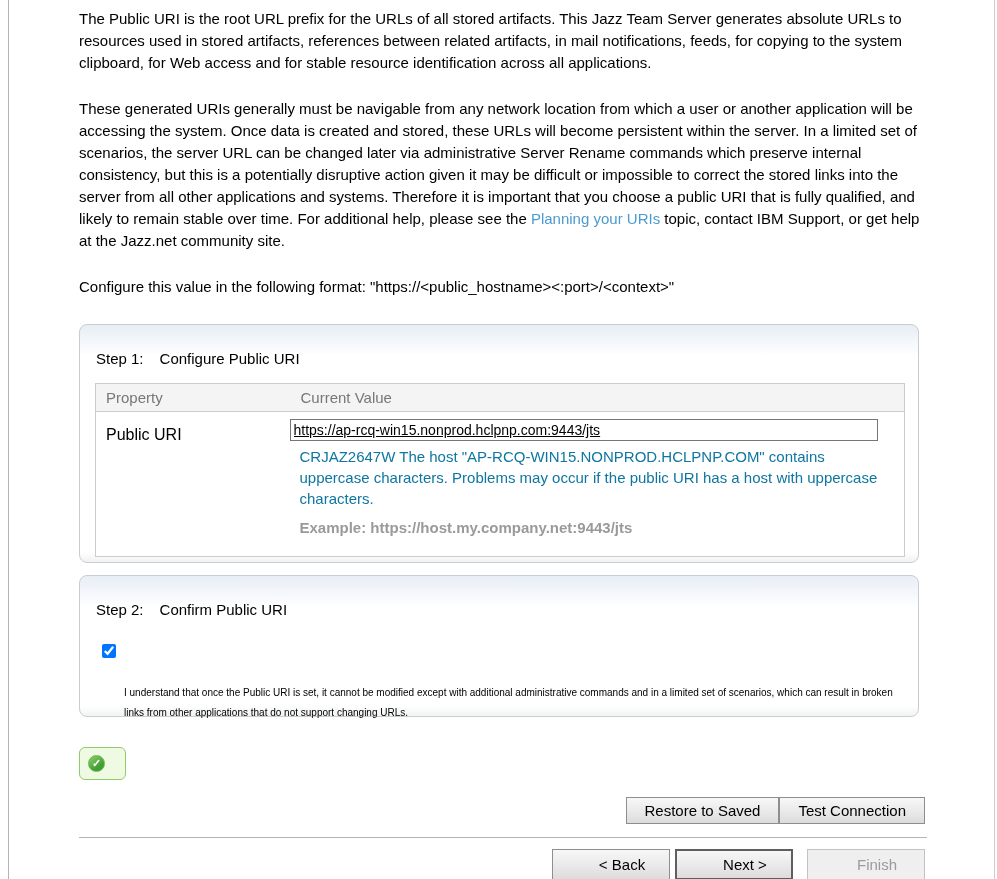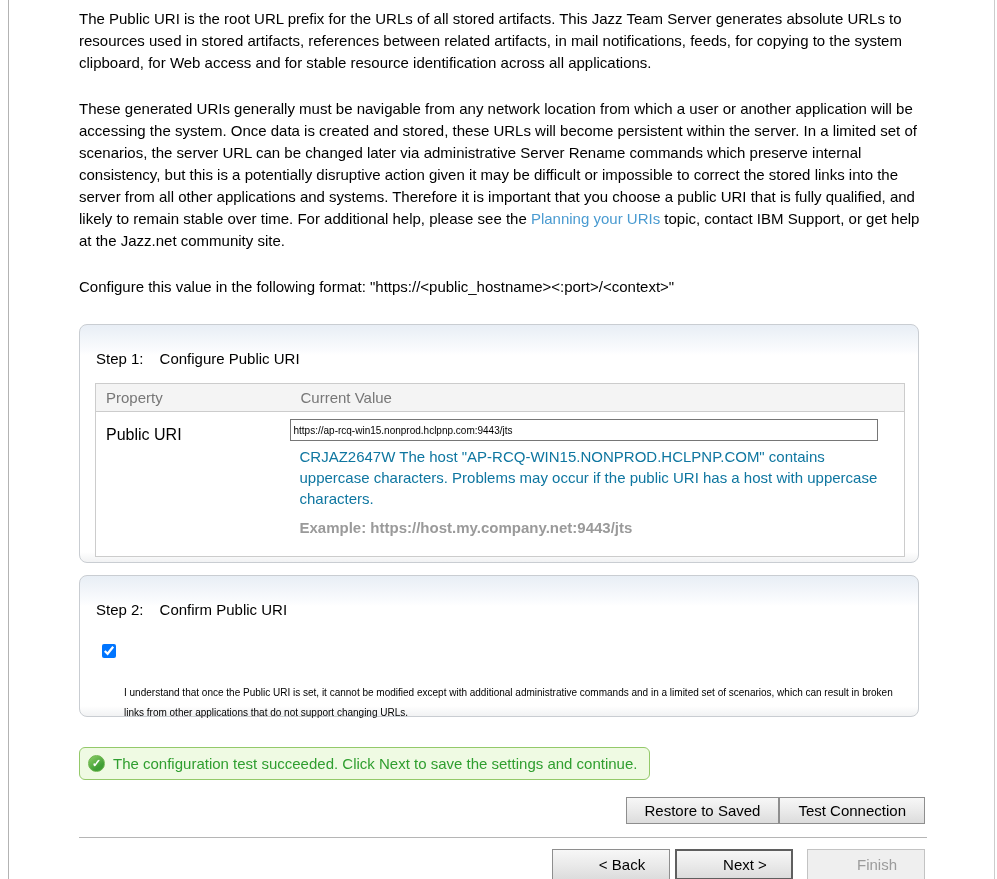--- a/index.html
+++ b/index.html
@@ -56,24 +56,25 @@
   .prop-table th.col-value    { padding-left: 11px; }
   .prop-table td { vertical-align: top; }
   .prop-table td.cell-label { padding: 14px 0 0 10px; font-size: 16px; }
   .uri-input {
     display: block;
     margin-top: 7px;
     width: 588px;
     height: 22px;
     border: 1px solid #767676;
     font-family: "Liberation Sans", sans-serif;
-    font-size: 10px;
+    font-size: 14px;
     padding: 1px 3px;
     color: #000;
     background: #fff;
+    text-decoration: underline;
   }
   .warning-text {
     margin: 5px 0 0 10px;
     width: 580px;
     color: #0e76a0;
     line-height: 21px;
     font-size: 15px;
   }
   .example-text {
     margin: 8px 0 18px 10px;
@@ -196,21 +197,20 @@
     </div>
     <div class="confirm-row">
       <input type="checkbox" checked="" style="">
       <label class="confirm-label">I understand that once the Public URI is set, it cannot be modified except with additional administrative commands and in a limited set of scenarios, which can result in broken links from other applications that do not support changing URLs.</label>
     </div>
   </div>
 
   <div>
     <div class="status-box">
       <span class="check-icon">✓</span>
-      <span>The configuration test succeeded. Click Next to save the settings and continue.</span>
     </div>
   </div>
 
   <div class="actions-row">
     <button class="btn">Restore to Saved</button>
     <button class="btn">Test Connection</button>
   </div>
 
   <div class="divider"></div>
 

